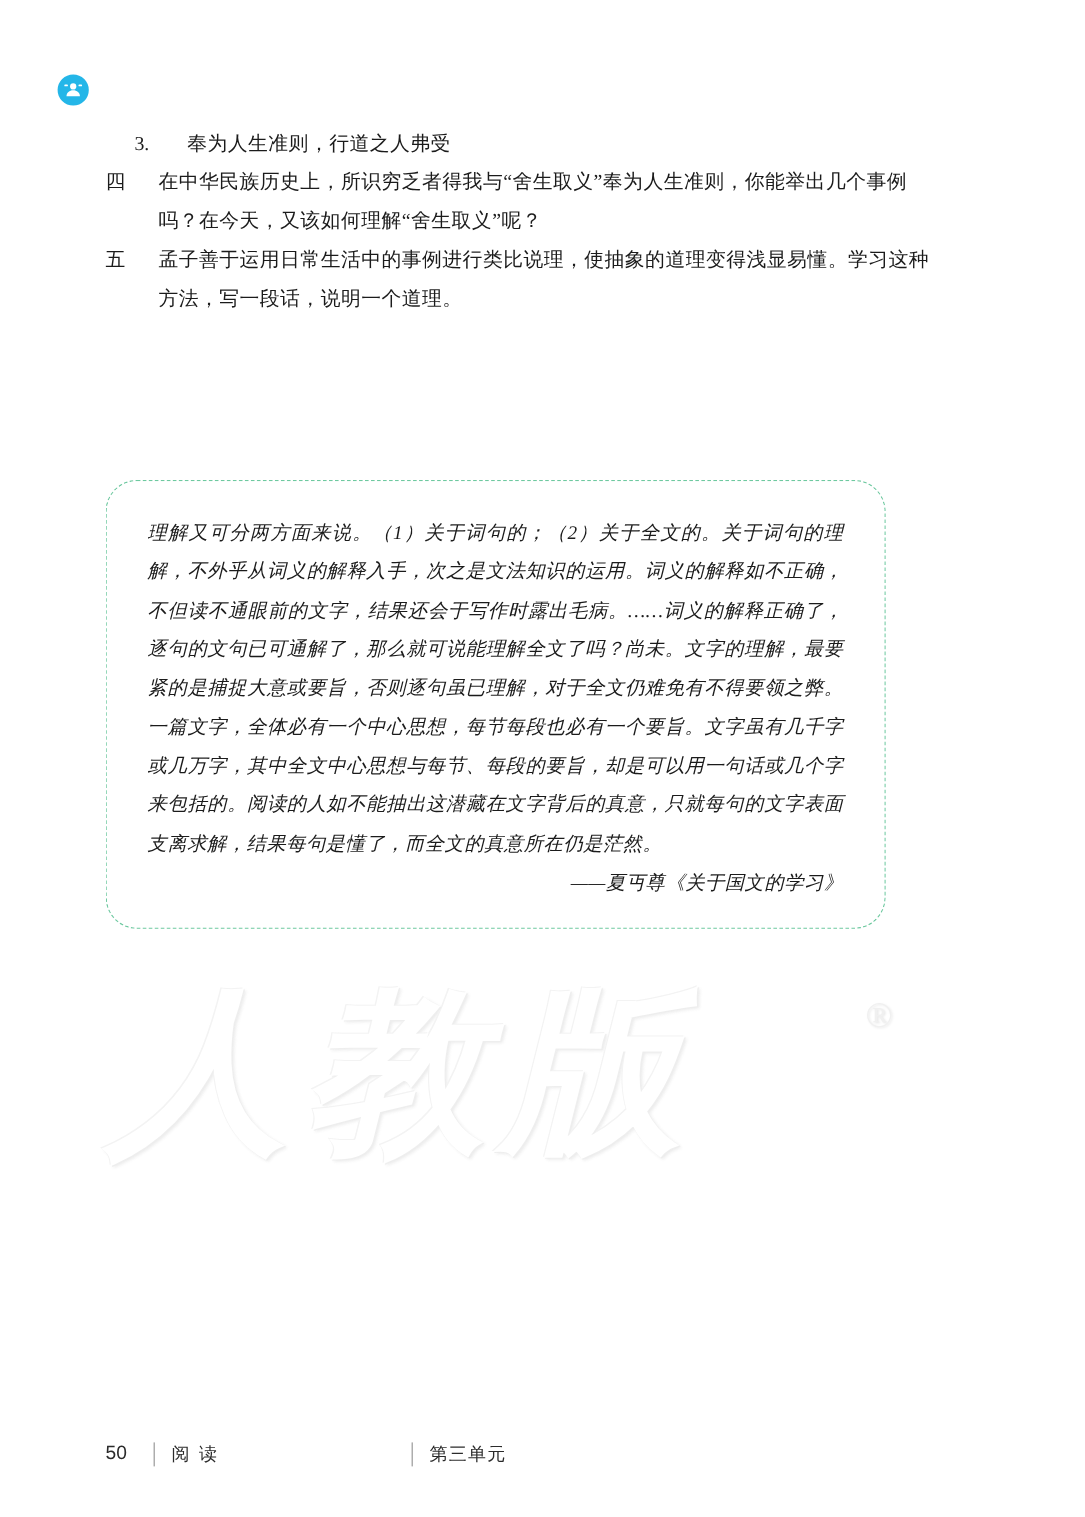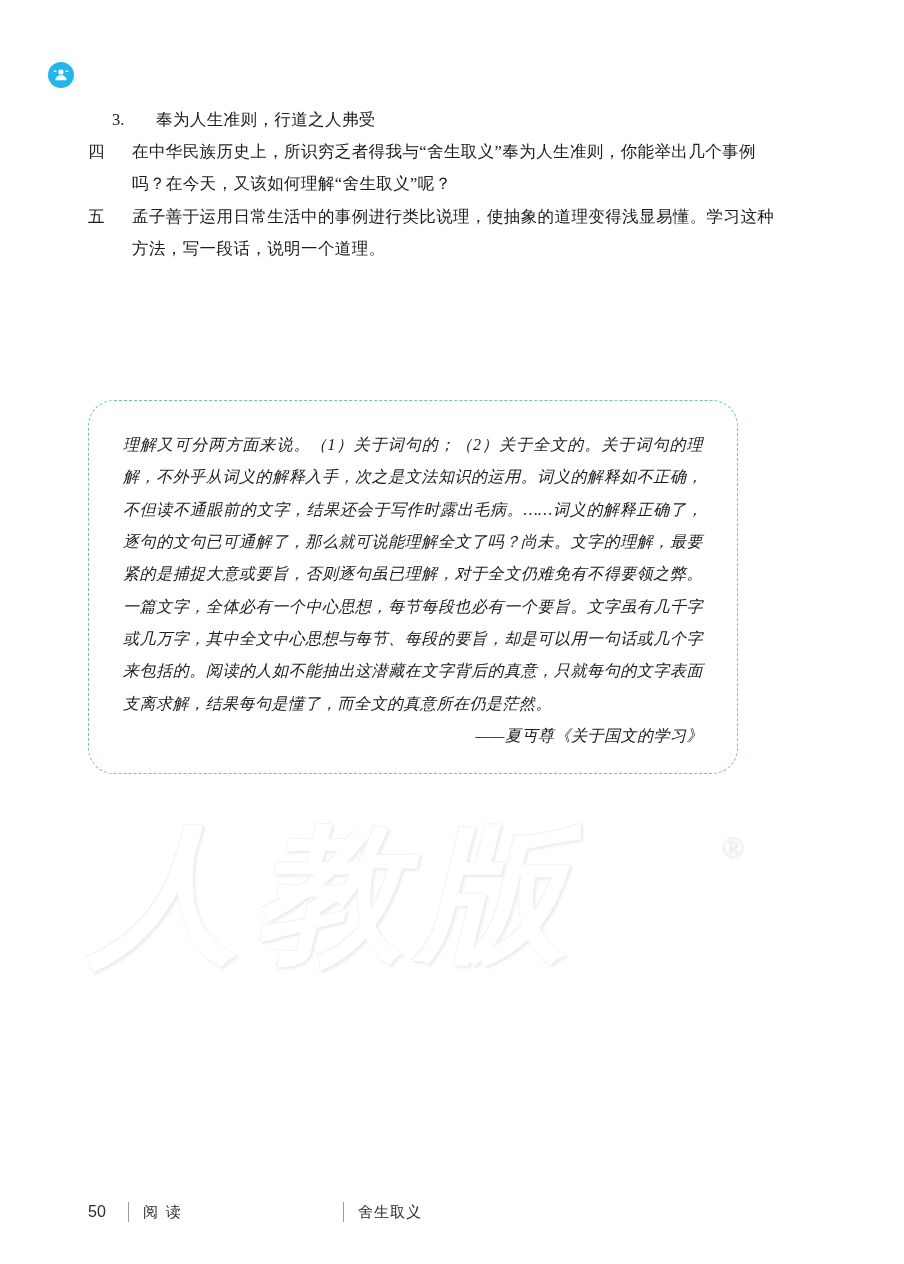--- a/index.html
+++ b/index.html
@@ -214,16 +214,16 @@
   <div class="watermark">
     <div class="wm-text">人教版</div>
     <div class="wm-reg">®</div>
   </div>
 
   <div class="footer">
     <div class="pagenum">50</div>
     <div class="divider"></div>
     <div class="sec-label">阅 读</div>
     <div class="divider2"></div>
-    <div class="unit-label">舍生取义</div>
+    <div class="unit-label">第三单元</div>
   </div>
 
 </div>
 
 </body></html>

